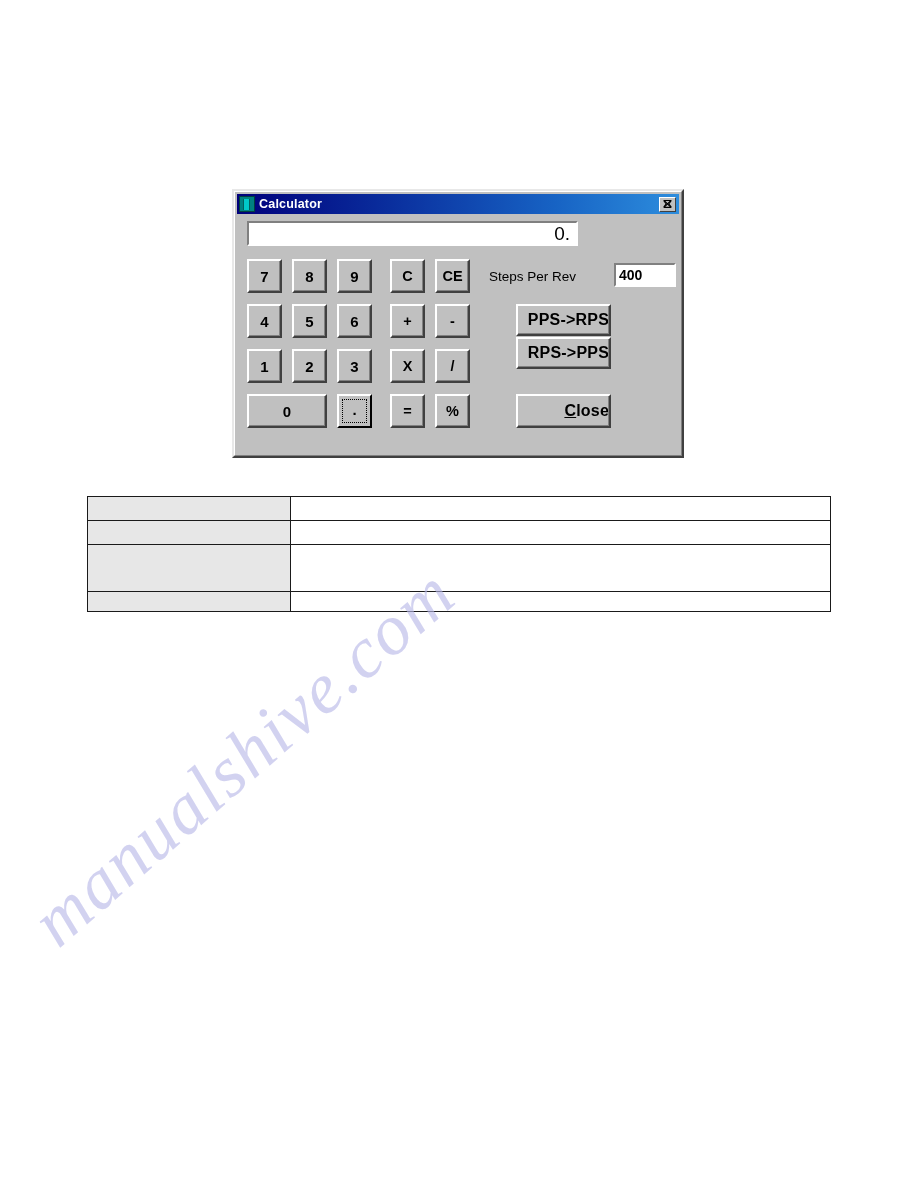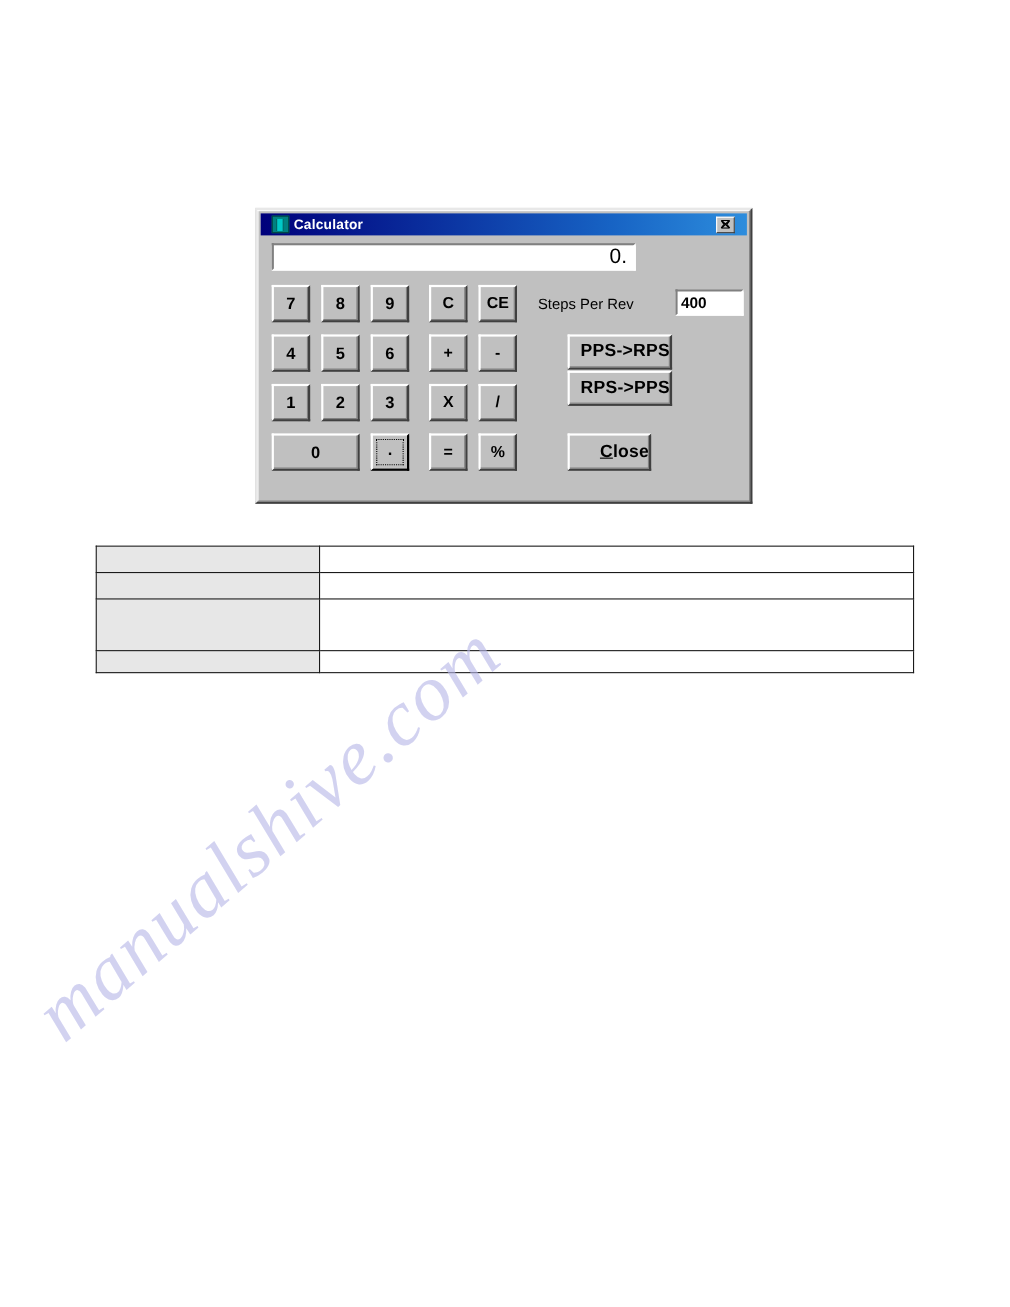--- a/index.html
+++ b/index.html
@@ -67,21 +67,21 @@
   
   #title-bar {
     position: absolute;
     left: 3px;
     top: 3px;
     width: 442px;
     height: 20px;
     background: linear-gradient(to right, #00007b 0%, #0a2f9e 35%, #1763c4 72%, #2d8ddd 100%);
     display: flex;
     align-items: center;
-    padding: 8px;
+    padding: 0;
     box-sizing: border-box;
   }
   #titlebar-icon {
     width: 16px;
     height: 16px;
     margin-left: 2px;
     margin-right: 4px;
     flex: none;
     position: relative;
     background: #008080;
@@ -379,21 +379,21 @@
   </div>
 
   <div class="btn3d action-btn" style="left:282px; top:113px; width:95px; height:32px;">
     <span class="inner-bevel"></span>
       <span>PPS-&gt;RPS</span>
   </div>
   <div class="btn3d action-btn" style="left:282px; top:146px; width:95px; height:32px;">
     <span class="inner-bevel"></span>
       <span>RPS-&gt;PPS</span>
   </div>
-  <div class="btn3d action-btn" style="left:282px; top:203px; width:76px; height:34px;">
+  <div class="btn3d action-btn" style="left:282px; top:203px; width:95px; height:34px;">
     <span class="inner-bevel"></span>
     <span><span class="accel-underline">C</span><span>lose</span></span>
   </div>
 </div>
 
 <table id="spec-table">
   <tbody>
     <tr>
       <td class="cell-label" style="height:23px;">
         <span class="cell-text"></span>

